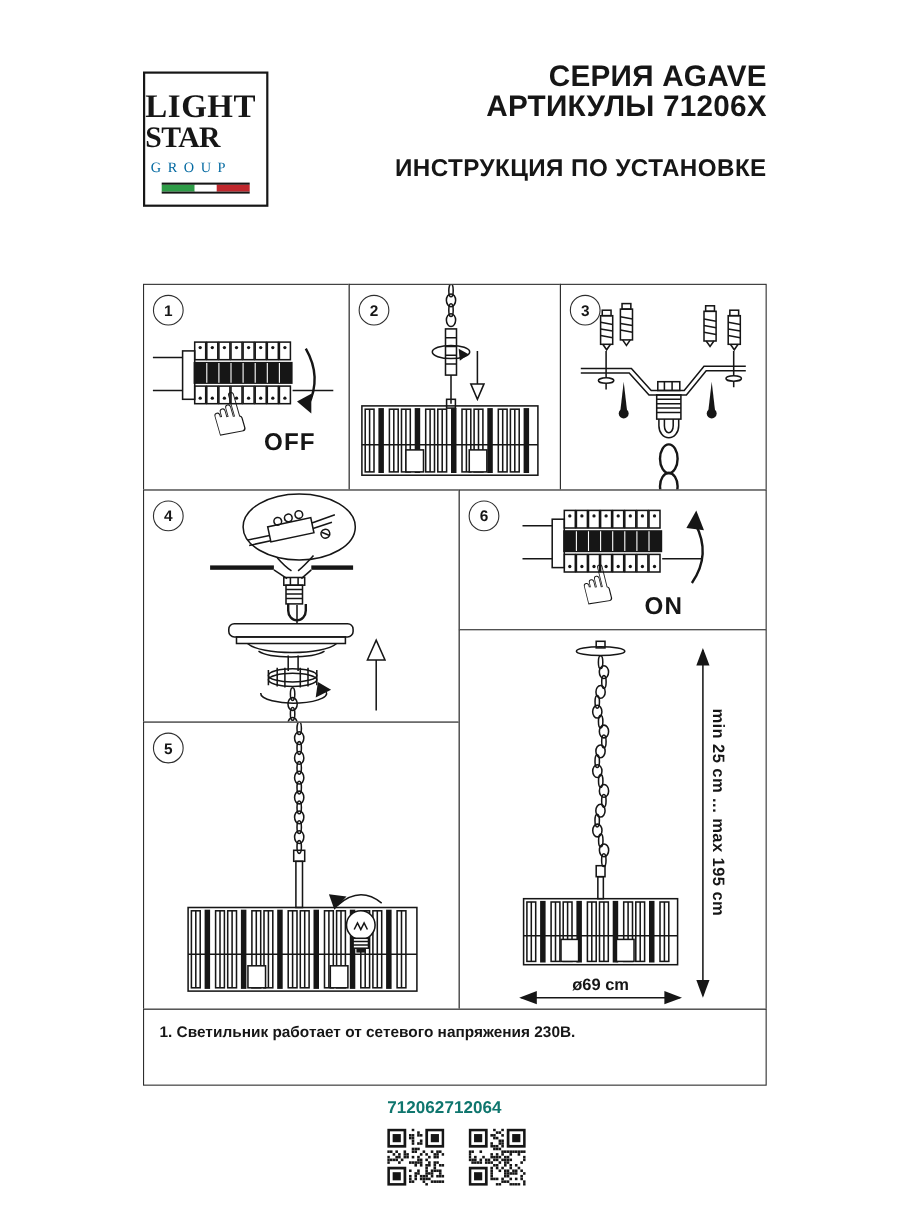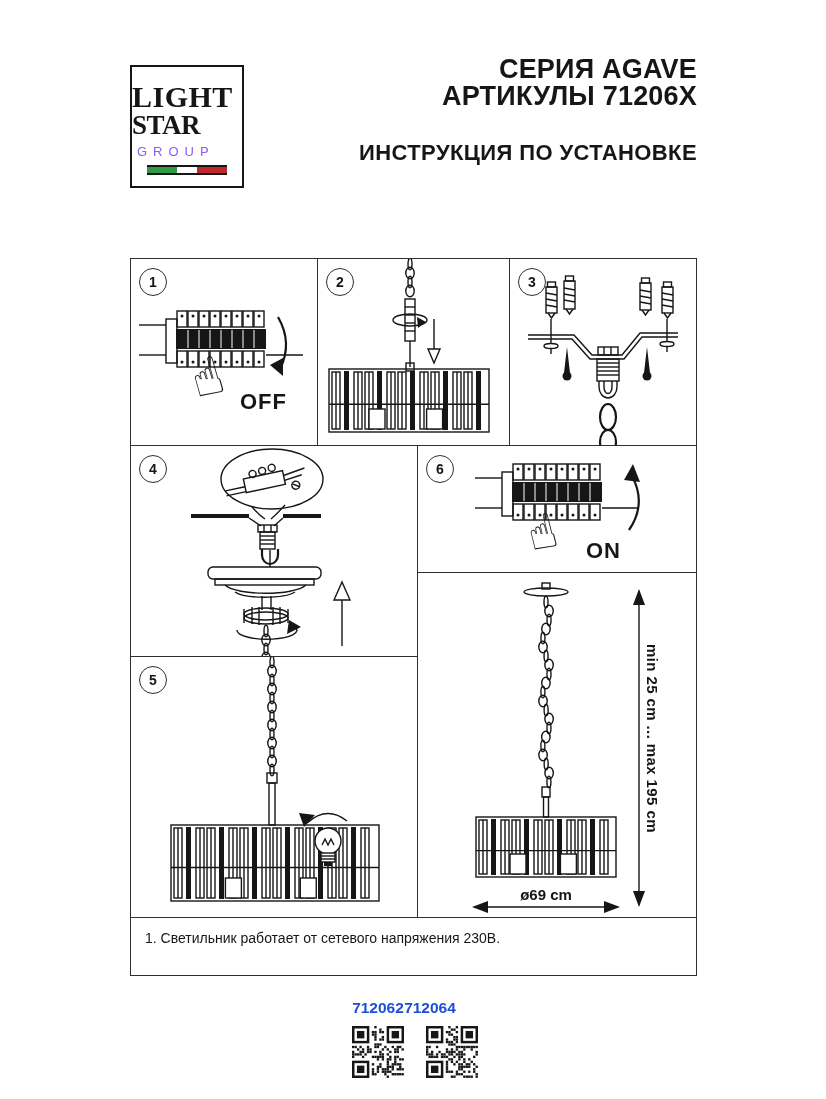--- a/index.html
+++ b/index.html
@@ -1,21 +1,21 @@
 <!DOCTYPE html>
 <html style="--flag-green: #2e9c47; --flag-white: #ffffff; --flag-red: #c0272d; --ink: #161616;"><head>
 <meta charset="utf-8">
 <style>
   html,body{margin:0;padding:0;background:#fff;}
   body{width:826px;height:1099px;position:relative;font-family:"Liberation Sans",sans-serif;color:#161616;overflow:hidden;}
   
   .logo{position:absolute;left:130px;top:65px;width:114px;height:123px;border:2px solid #161616;box-sizing:border-box;text-align:left;padding-top:16px;background:#fff;}
   .logo-light{font-family:"Liberation Serif",serif;font-weight:bold;font-size:30px;line-height:27px;letter-spacing:0.5px;}
   .logo-star{font-family:"Liberation Serif",serif;font-weight:bold;font-size:27px;line-height:31px;letter-spacing:-0.5px;}
-  .logo-group{font-size:13px;letter-spacing:6px;color:#8b5cf6;margin-top:3px;margin-left:5px;}
+  .logo-group{font-size:13px;letter-spacing:6px;color:#0369a1;margin-top:3px;margin-left:5px;font-family:Liberation Serif, serif;}
   .flag{margin:6px auto 0;width:80px;height:6px;border-top:2px solid #161616;border-bottom:2px solid #161616;display:flex;}
   .flag .fg{flex:0 0 38%;background:var(--flag-green,#2e9c47);}
   .flag .fw{flex:0 0 24%;background:var(--flag-white,#ffffff);}
   .flag .fr{flex:0 0 38%;background:var(--flag-red,#c0272d);}
   .titles{position:absolute;right:129px;top:56px;text-align:right;}
   .t-series{font-size:27px;font-weight:bold;line-height:27px;letter-spacing:0.2px;}
   .t-instr{font-size:22px;font-weight:bold;line-height:28px;letter-spacing:0.4px;text-align:center;}
   .t-gap{margin-top:29px;}
   
   .panel{position:absolute;border:1px solid #2e2e2e;box-sizing:border-box;background:#fff;}
@@ -31,22 +31,22 @@
   
   .s{stroke:#161616;stroke-width:1.4;fill:none;}
   .s2{stroke:#161616;stroke-width:2.2;fill:none;}
   .f{fill:#161616;stroke:none;}
   .w{fill:#ffffff;stroke:#161616;stroke-width:1.4;}
   .q0{fill:#ffffff;stroke:none;}
   .svgt{font-family:"Liberation Sans",sans-serif;font-weight:bold;fill:#161616;}
   .hand{font-family:"DejaVu Sans",sans-serif;fill:#161616;}
   .vlabel{position:absolute;left:226px;top:58px;height:214px;writing-mode:vertical-rl;font-size:15px;font-weight:bold;letter-spacing:0.4px;white-space:nowrap;text-align:center;}
   
-  #notes{left:130px;top:917px;width:567px;height:59px;border:1px solid #2e2e2e;box-sizing:border-box;position:absolute;padding:9px 0 0 14px;font-size:14px;line-height:22px;background:#fff;}
-  .code-label{position:absolute;width:60px;text-align:center;font-size:15.5px;font-weight:bold;color:#1d4ed8;top:999px;}
+  #notes{left:130px;top:917px;width:567px;height:70px;border:1px solid #2e2e2e;box-sizing:border-box;position:absolute;padding:9px 0 0 14px;font-size:14px;line-height:22px;background:#fff;font-weight:bold;}
+  .code-label{position:absolute;width:60px;text-align:center;font-size:15.5px;font-weight:bold;color:#0f766e;top:999px;}
   .qr{position:absolute;top:1026px;width:52px;height:52px;}
 </style>
 </head>
 <body>
 
 <div>
 
   <div class="logo">
     <div class="logo-light">LIGHT</div>
     <div class="logo-star">STAR</div>

